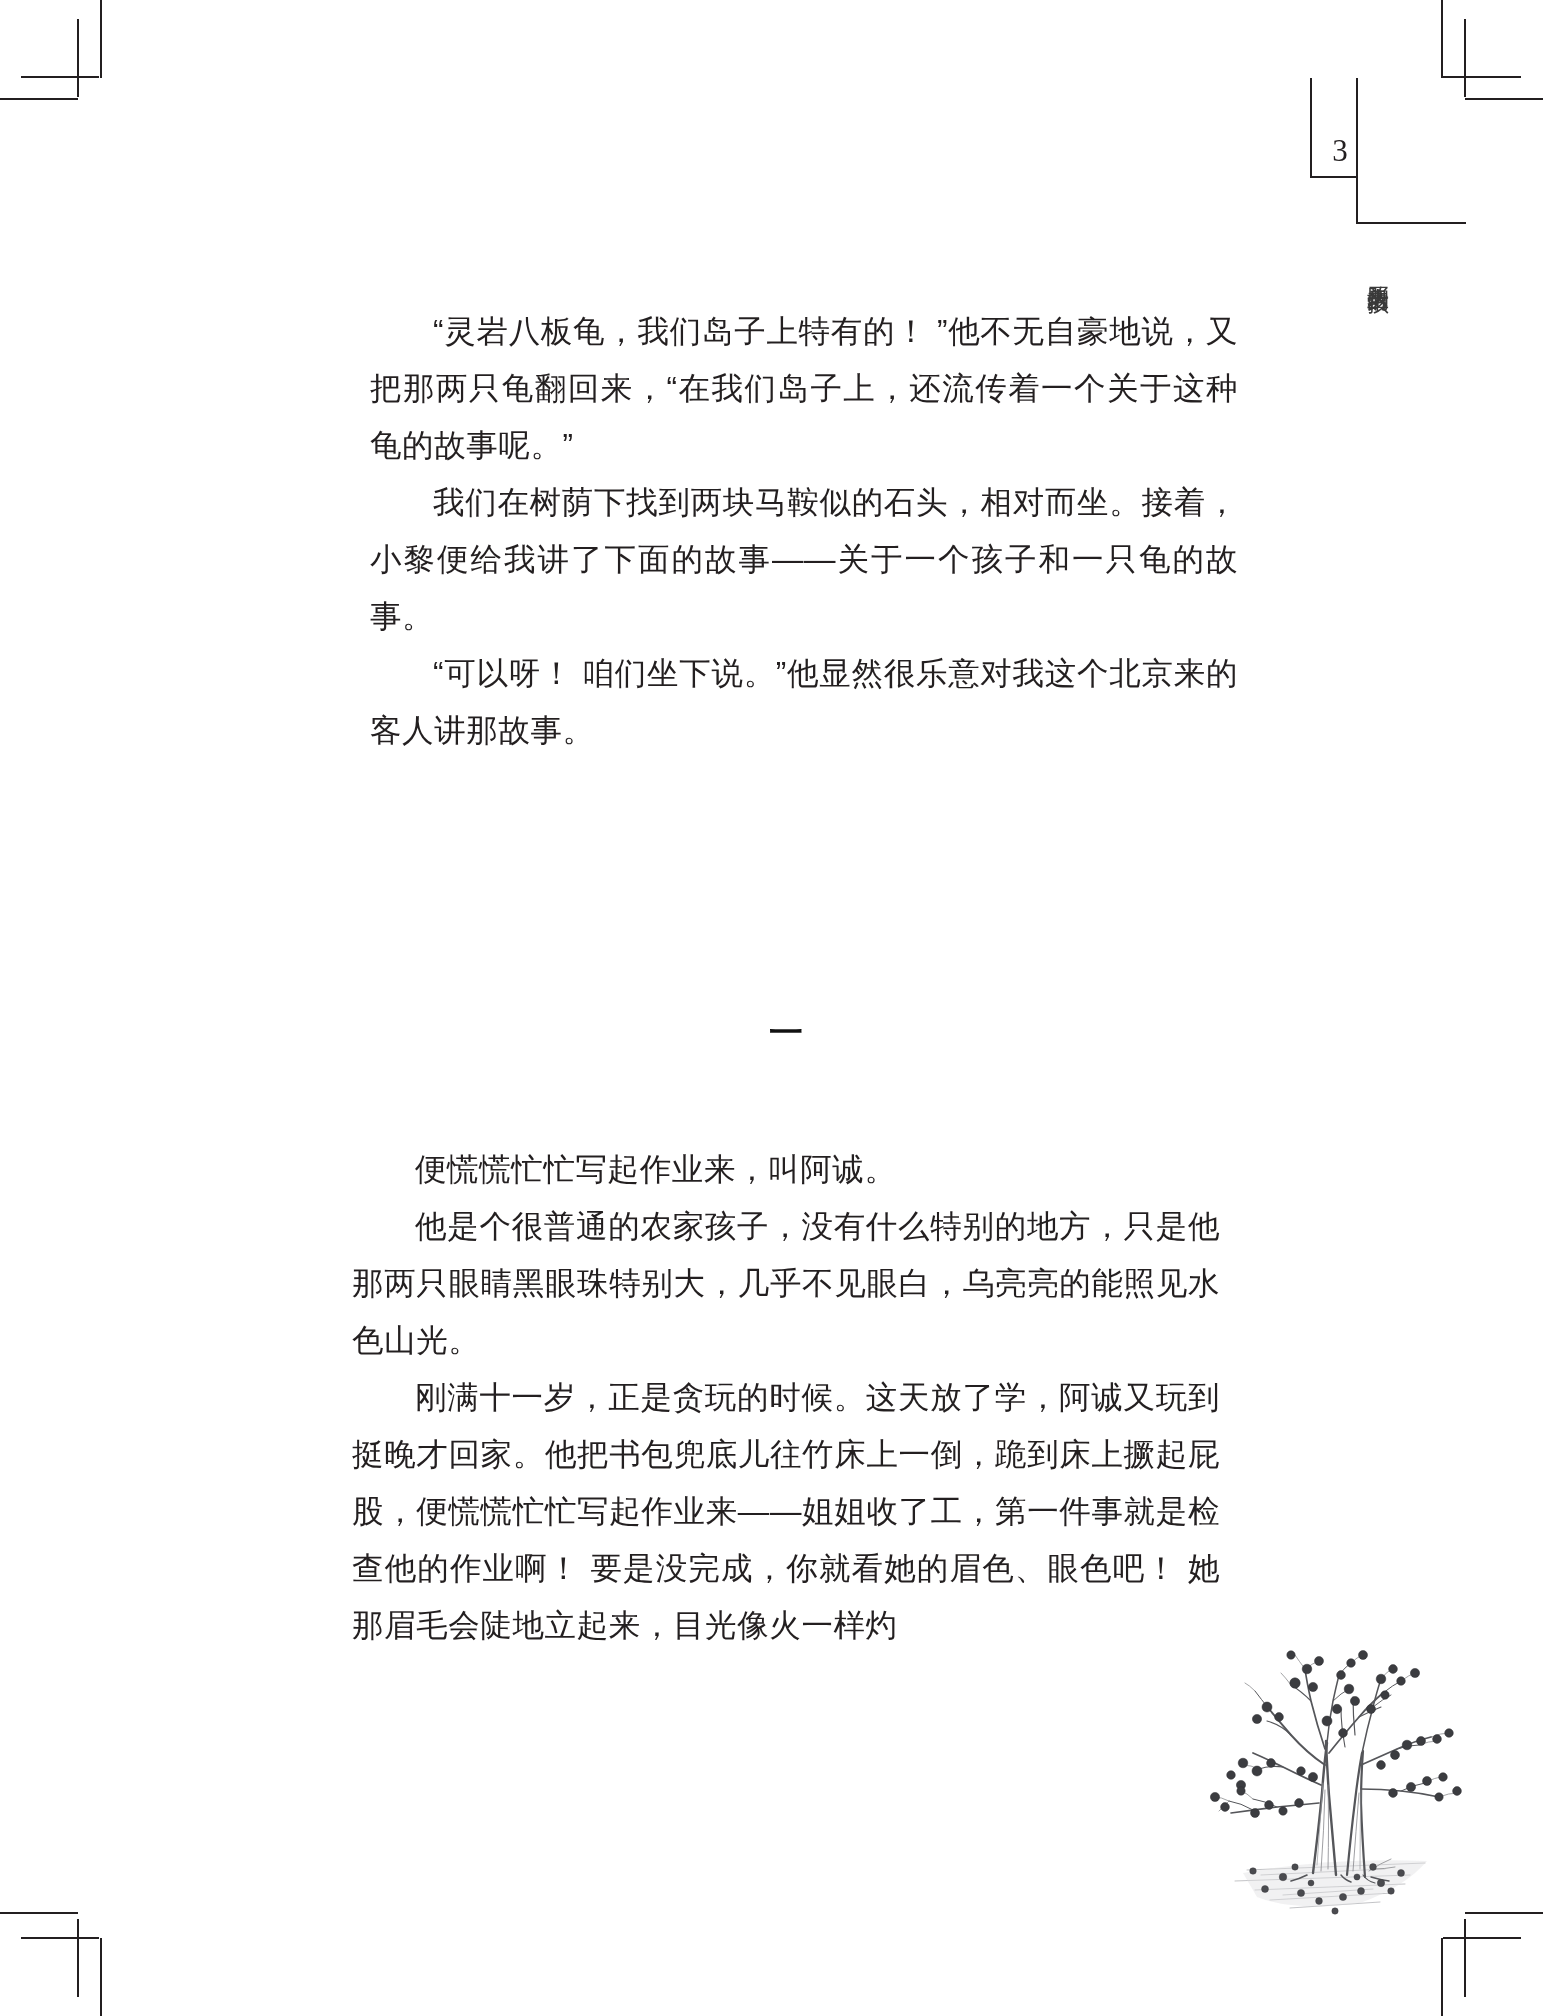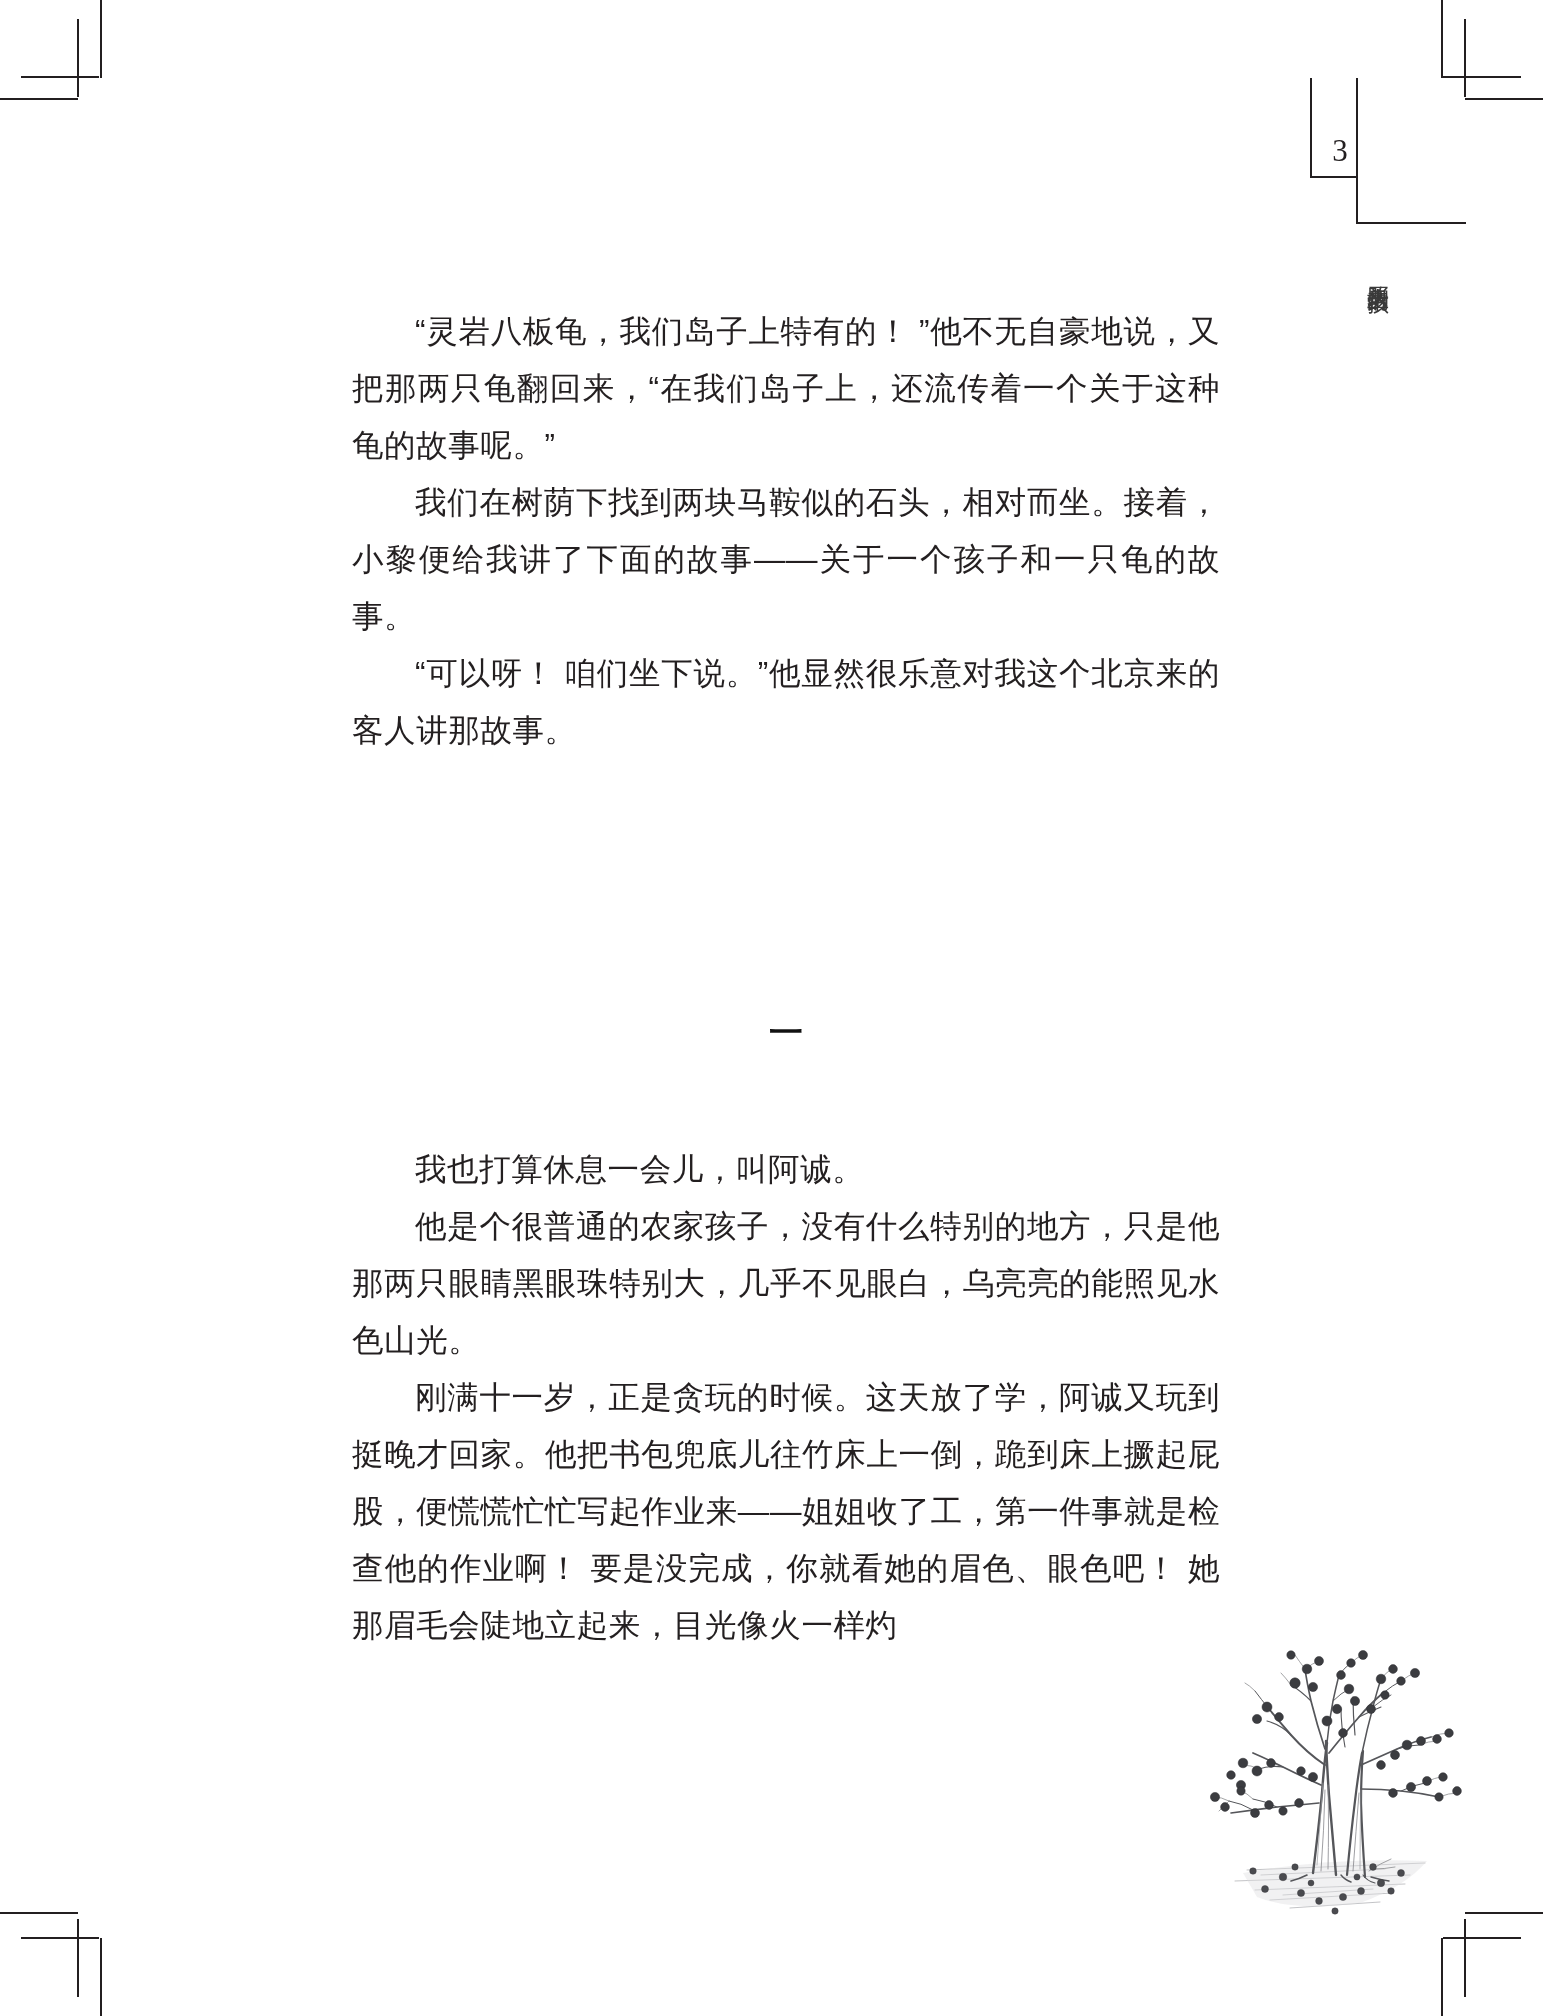--- a/index.html
+++ b/index.html
@@ -44,21 +44,21 @@
     text-align: center;
     color: #3a3a3a;
     writing-mode: vertical-rl;
     text-orientation: upright;
     white-space: nowrap;
   }
 
   
   .text-block {
     position: absolute;
-    left: 352px;
+    left: 370px;
     top: 303px;
     width: 868px;
   }
   .para {
     margin: 0 0 0 0;
     text-indent: 2em;
     font-size: 31.5px;
     line-height: 57px;
     letter-spacing: 0.6px;
     text-align: justify;
@@ -131,21 +131,21 @@
 
 <div class="text-block">
   <p class="para">“灵岩八板龟，我们岛子上特有的！ ”他不无自豪地说，又把那两只龟翻回来，“在我们岛子上，还流传着一个关于这种龟的故事呢。”</p>
   <p class="para">我们在树荫下找到两块马鞍似的石头，相对而坐。接着，小黎便给我讲了下面的故事——关于一个孩子和一只龟的故事。</p>
   <p class="para">“可以呀！ 咱们坐下说。”他显然很乐意对我这个北京来的客人讲那故事。</p>
 </div>
 
 <div class="section-divider">一</div>
 
 <div class="text-block-2">
-  <p class="para">我也打算休息一会儿，叫阿诚。</p>
+  <p class="para">便慌慌忙忙写起作业来，叫阿诚。</p>
   <p class="para">他是个很普通的农家孩子，没有什么特别的地方，只是他那两只眼睛黑眼珠特别大，几乎不见眼白，乌亮亮的能照见水色山光。</p>
   <p class="para">刚满十一岁，正是贪玩的时候。这天放了学，阿诚又玩到挺晚才回家。他把书包兜底儿往竹床上一倒，跪到床上撅起屁股，便慌慌忙忙写起作业来——姐姐收了工，第一件事就是检查他的作业啊！ 要是没完成，你就看她的眉色、眼色吧！ 她那眉毛会陡地立起来，目光像火一样灼</p>
 </div>
 
 <svg class="tree-illustration" viewBox="0 0 280 300" xmlns="http://www.w3.org/2000/svg">
   <g fill="none" stroke="#55565a" stroke-width="1.1" stroke-linecap="round">
 
     <g stroke="#9a9b9f" stroke-width="0.7" opacity="0.85">
       <path d="M52 245 L230 238"></path>
       <path d="M40 256 L215 250"></path>

